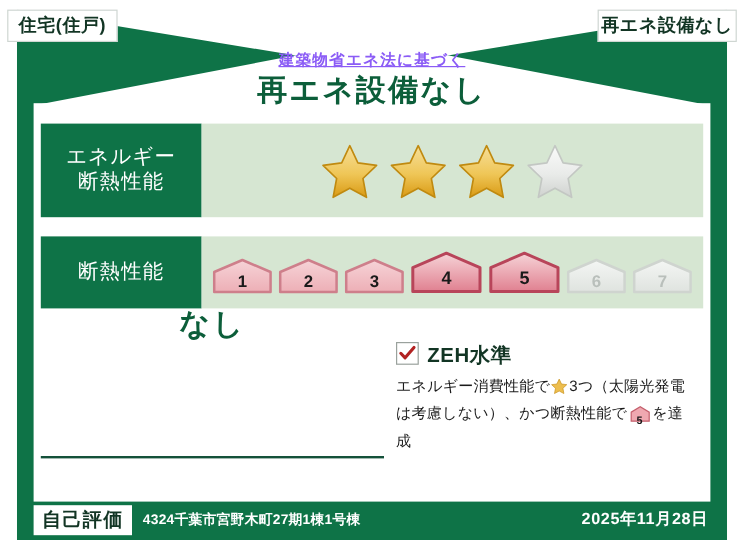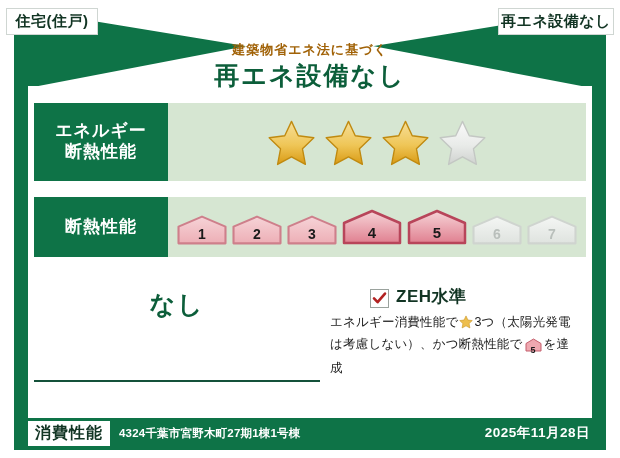--- a/index.html
+++ b/index.html
@@ -87,23 +87,24 @@
     position: absolute;
     left: 0;
     top: 42px;
     width: 620px;
     text-align: center;
     pointer-events: none;
   }
   #title-small {
     font-size: 13px;
     font-weight: bold;
-    color: #a16207;
+    color: #8b5cf6;
     letter-spacing: 1px;
     line-height: 1.2;
+    text-decoration: underline;
   }
   #title-main {
     font-size: 25px;
     font-weight: bold;
     color: #0C5E3A;
     letter-spacing: 2px;
     line-height: 1.25;
     margin-top: 2px;
   }
 
@@ -114,21 +115,21 @@
     align-items: stretch;
     left: 34px;
     width: 552px;
   }
   #row-energy { top: 103px; height: 78px; }
   #row-insul  { top: 197px; height: 60px; border-radius: 15px; }
 
   .row-label {
     background: #0E7347;
     color: #ffffff;
-    font-weight: bold;
+    font-weight: normal;
     display: flex;
     flex-direction: column;
     align-items: center;
     justify-content: center;
     line-height: 1.22;
     flex: 0 0 134px;
     font-size: 17px;
     letter-spacing: 1px;
     box-sizing: border-box;
   }
@@ -203,43 +204,41 @@
     font-weight: bold;
     color: #0C5E3A;
     letter-spacing: 1px;
     white-space: nowrap;
   }
   #cost-value {
     text-align: center;
     font-size: 25px;
     font-weight: bold;
     color: #0C5E3A;
-    margin-top: 35px;
     letter-spacing: 2px;
   }
   .rule-bottom {
     position: absolute;
     left: 0;
     right: 0;
     top: 127px;
     height: 2px;
     background: #14513a;
   }
 
   .bottom-right {
     position: absolute;
     left: 330px;
     top: 285px;
     width: 248px;
   }
   .zeh-head {
     display: flex;
-    align-items: flex-end;
+    align-items: flex-start;
     gap: 7px;
-    margin-left: 40px;
   }
   .checkbox {
     width: 19px;
     height: 19px;
     border: 1px solid #9aa29d;
     background: #ffffff;
     flex: 0 0 19px;
     position: relative;
     box-sizing: border-box;
   }
@@ -502,18 +501,18 @@
         </svg></span><span>3つ（太陽光発電</span><br>
       <span>は考慮しない）、かつ断熱性能で</span><span class="inline-badge">
         <svg width="17" height="14" viewBox="0 0 34 28">
           <path d="M2 26 L2 11 L17 2 L32 11 L32 26 Z" fill="#EFA8B0" stroke="#C45F6C" stroke-width="2"></path>
         </svg>
         <span>5</span></span><span>を達成</span>
     </div>
   </div>
 
   <div class="footer">
-    <div id="footer-tag">消費性能</div>
+    <div id="footer-tag">自己評価</div>
     <div id="footer-address">4324千葉市宮野木町27期1棟1号棟</div>
     <div id="footer-date">2025年11月28日</div>
   </div>
 
 </div>
 
 </body></html>

